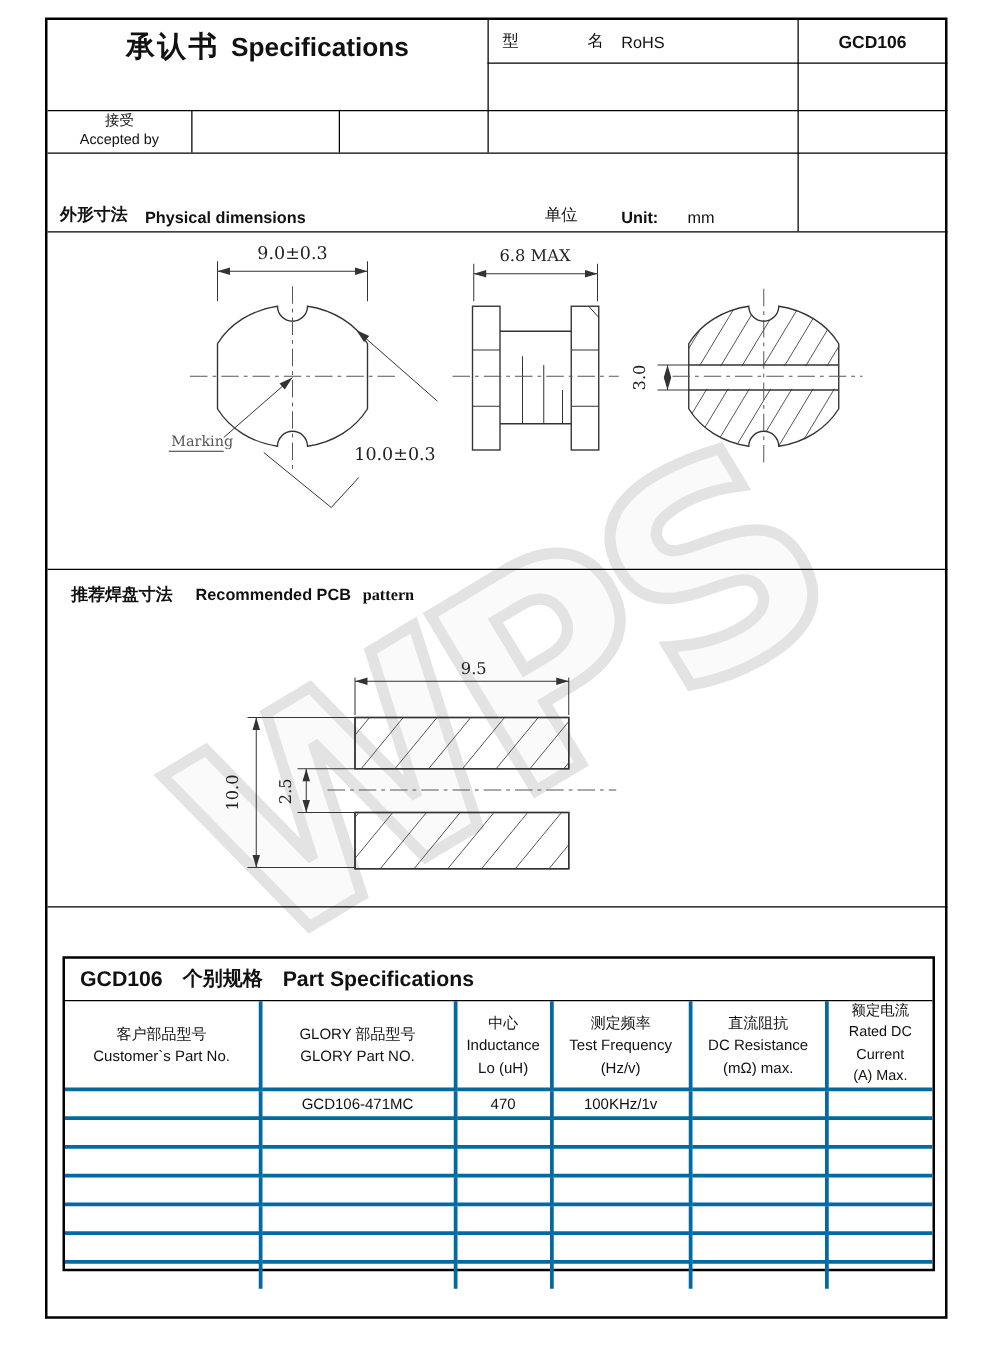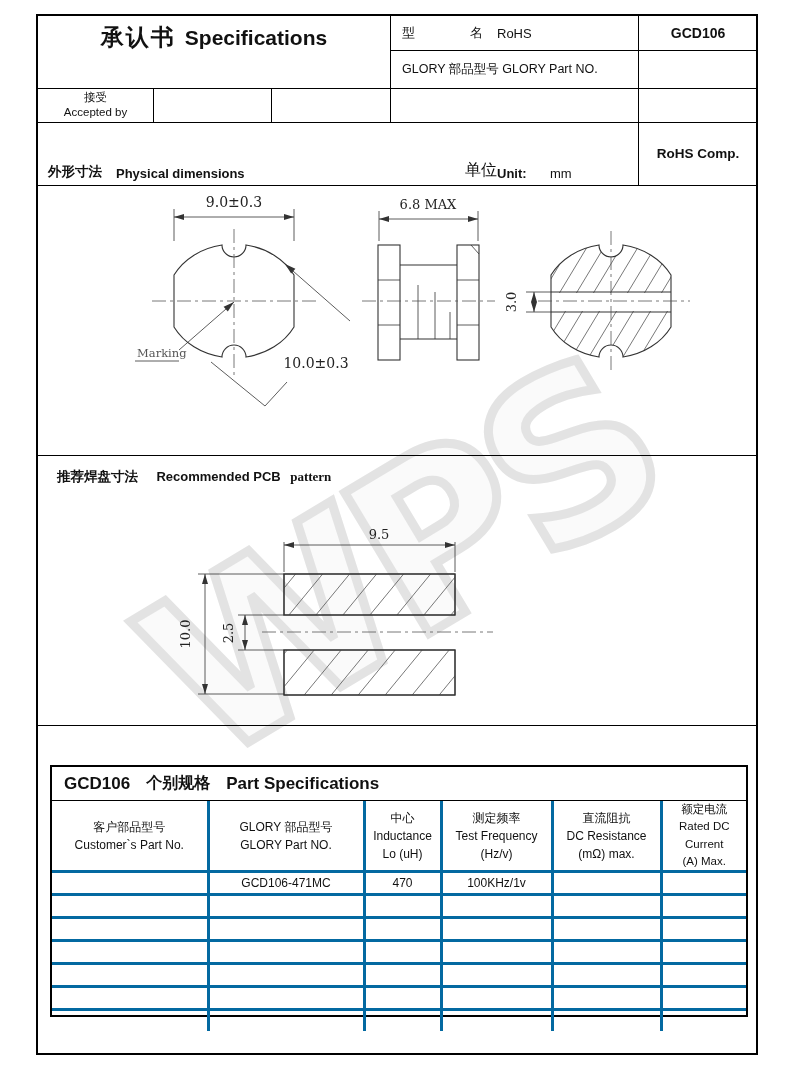--- a/index.html
+++ b/index.html
@@ -27,21 +27,21 @@
   .cust-cell{left:352px;top:72px;width:248px;height:34px;display:flex;align-items:center;
              padding-left:12px;font-size:12.5px;}
   .accepted-cell{left:0;top:72px;width:115px;height:34px;display:flex;flex-direction:column;
                  align-items:center;justify-content:center;font-size:11.5px;line-height:1.3;}
   .rohs-cell{left:600px;top:106px;width:120px;height:63px;display:flex;align-items:center;
              justify-content:center;font-weight:bold;font-size:13.5px;}
   .phys-label-row{left:0;top:146px;width:600px;height:23px;}
   .phys-label-row span{position:absolute;bottom:4px;}
   .phys-zh{left:10px;font-weight:bold;font-size:13.5px;}
   .phys-en{left:78px;font-weight:bold;font-size:13px;}
-  .unit-zh{left:427px;font-size:16px;}
+  .unit-zh{left:398px;font-size:13px;}
   .unit-en{left:459px;font-size:13px;font-weight:bold;}
   .unit-val{left:512px;font-size:13px;}
   .svg-box{position:absolute;left:0;}
   .pcb-heading{position:absolute;left:19px;top:451px;height:22px;}
   .pcb-zh{font-weight:bold;font-size:13.5px;}
   .pcb-en{font-weight:bold;font-size:13px;margin-left:14px;}
   .pcb-en2{font-weight:bold;font-size:13px;margin-left:5px;font-family:"Liberation Serif",serif;}
   .spec-box{position:absolute;left:12px;top:749px;width:698px;height:252px;
             border:2px solid #000;box-sizing:border-box;background:transparent;}
   .spec-heading{height:34px;border-bottom:1px solid #000;display:flex;align-items:center;
@@ -87,26 +87,24 @@
 
     <div class="cell title-cell">
       <span class="title-zh">承认书</span><span class="title-en">Specifications</span>
     </div>
     <div class="cell type-cell">
       <span class="type-zh1">型</span>
       <span class="type-zh2">名</span>
       <span class="type-en">RoHS</span>
     </div>
     <div class="cell type-value">GCD106</div>
-    <div class="cell glory-cell">GLORY 部品型号  GLORY Part NO.</div>
     <div class="cell accepted-cell">
       <span>接受</span>
       <span>Accepted by</span>
     </div>
-    <div class="cell rohs-cell">RoHS Comp.</div>
 
     <div class="cell phys-label-row">
       <span class="phys-zh">外形寸法</span>
       <span class="phys-en">Physical dimensions</span>
       <span class="unit-zh">单位</span>
       <span class="unit-en">Unit:</span>
       <span class="unit-val">mm</span>
     </div>
 
     <svg class="svg-box" style="top:169px;" width="720" height="270" viewBox="0 0 720 270">

